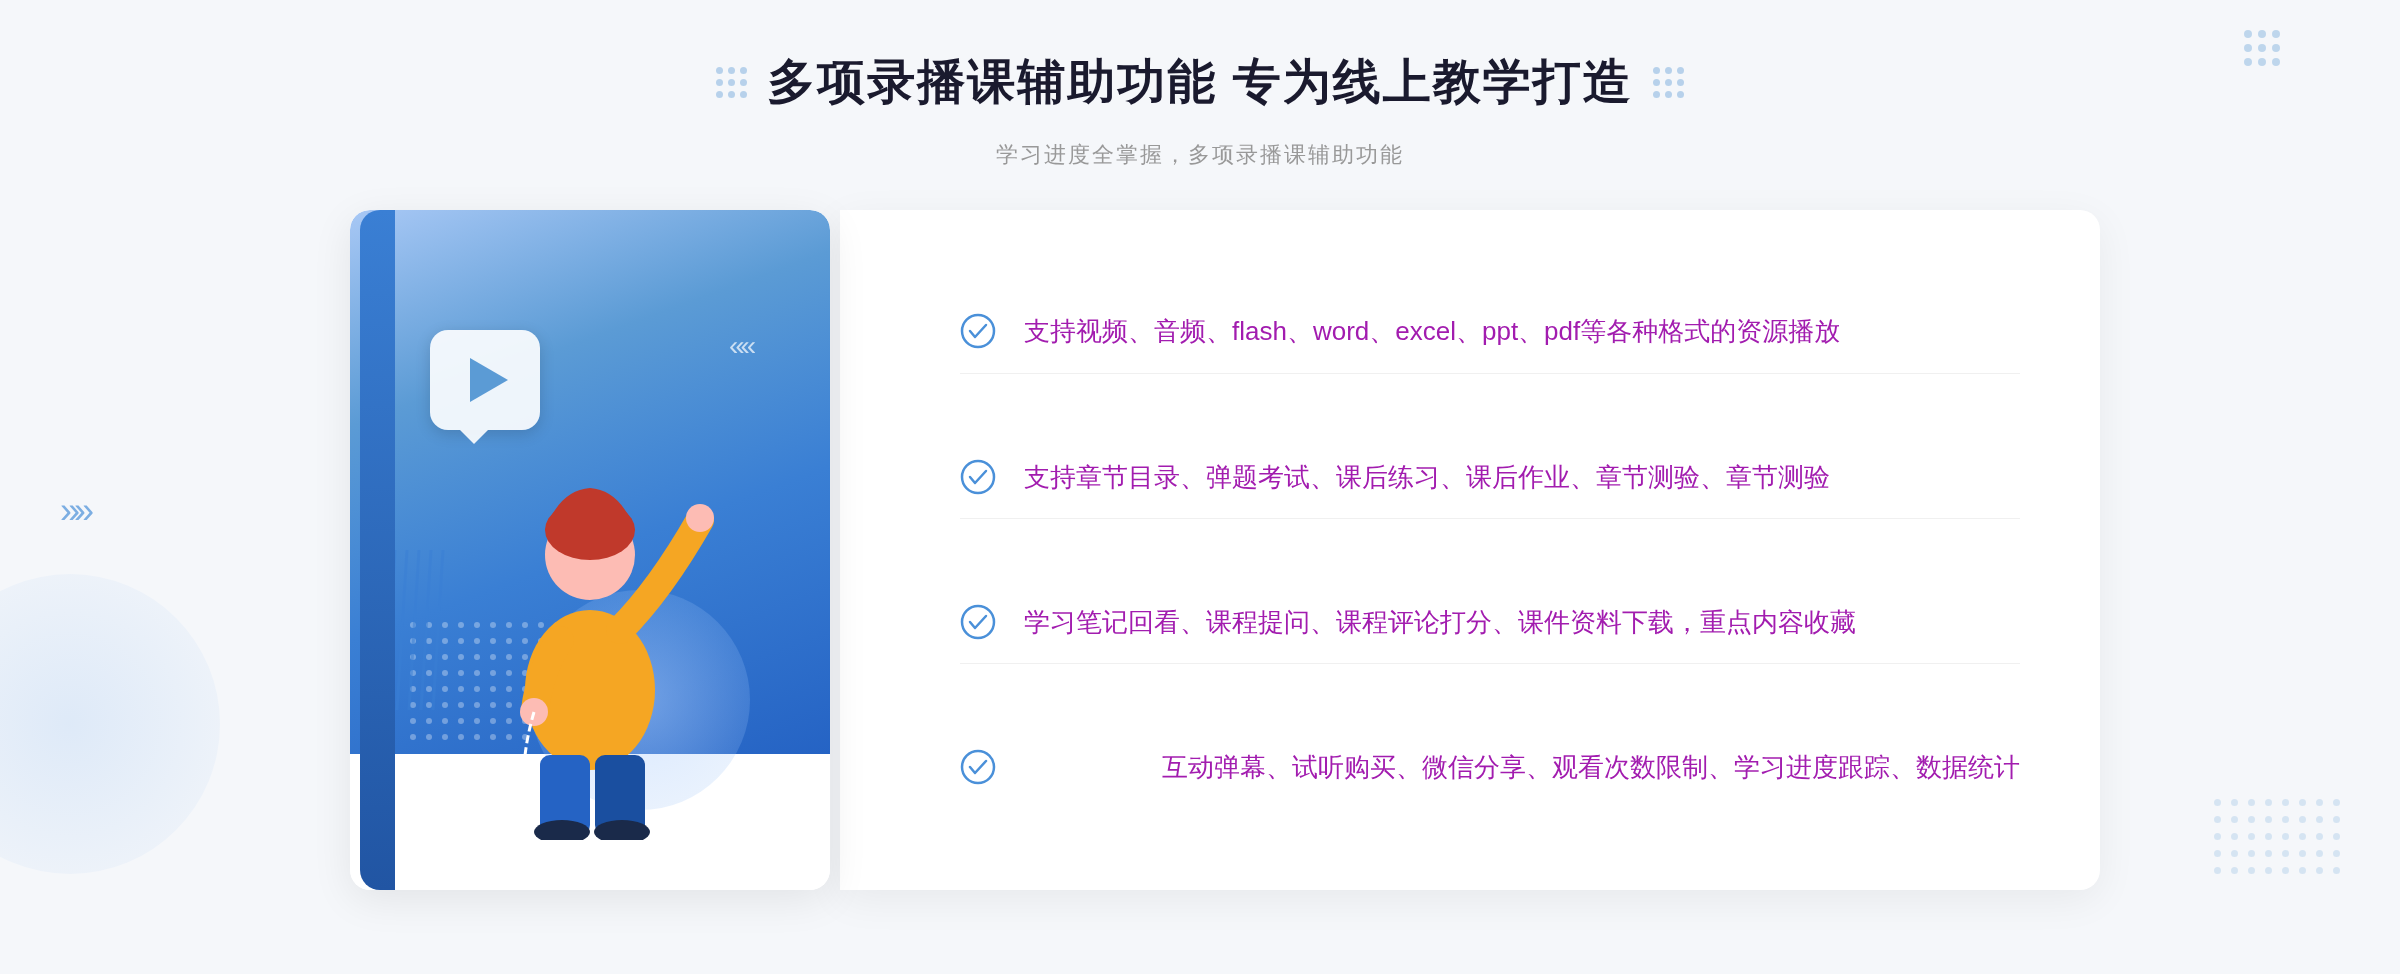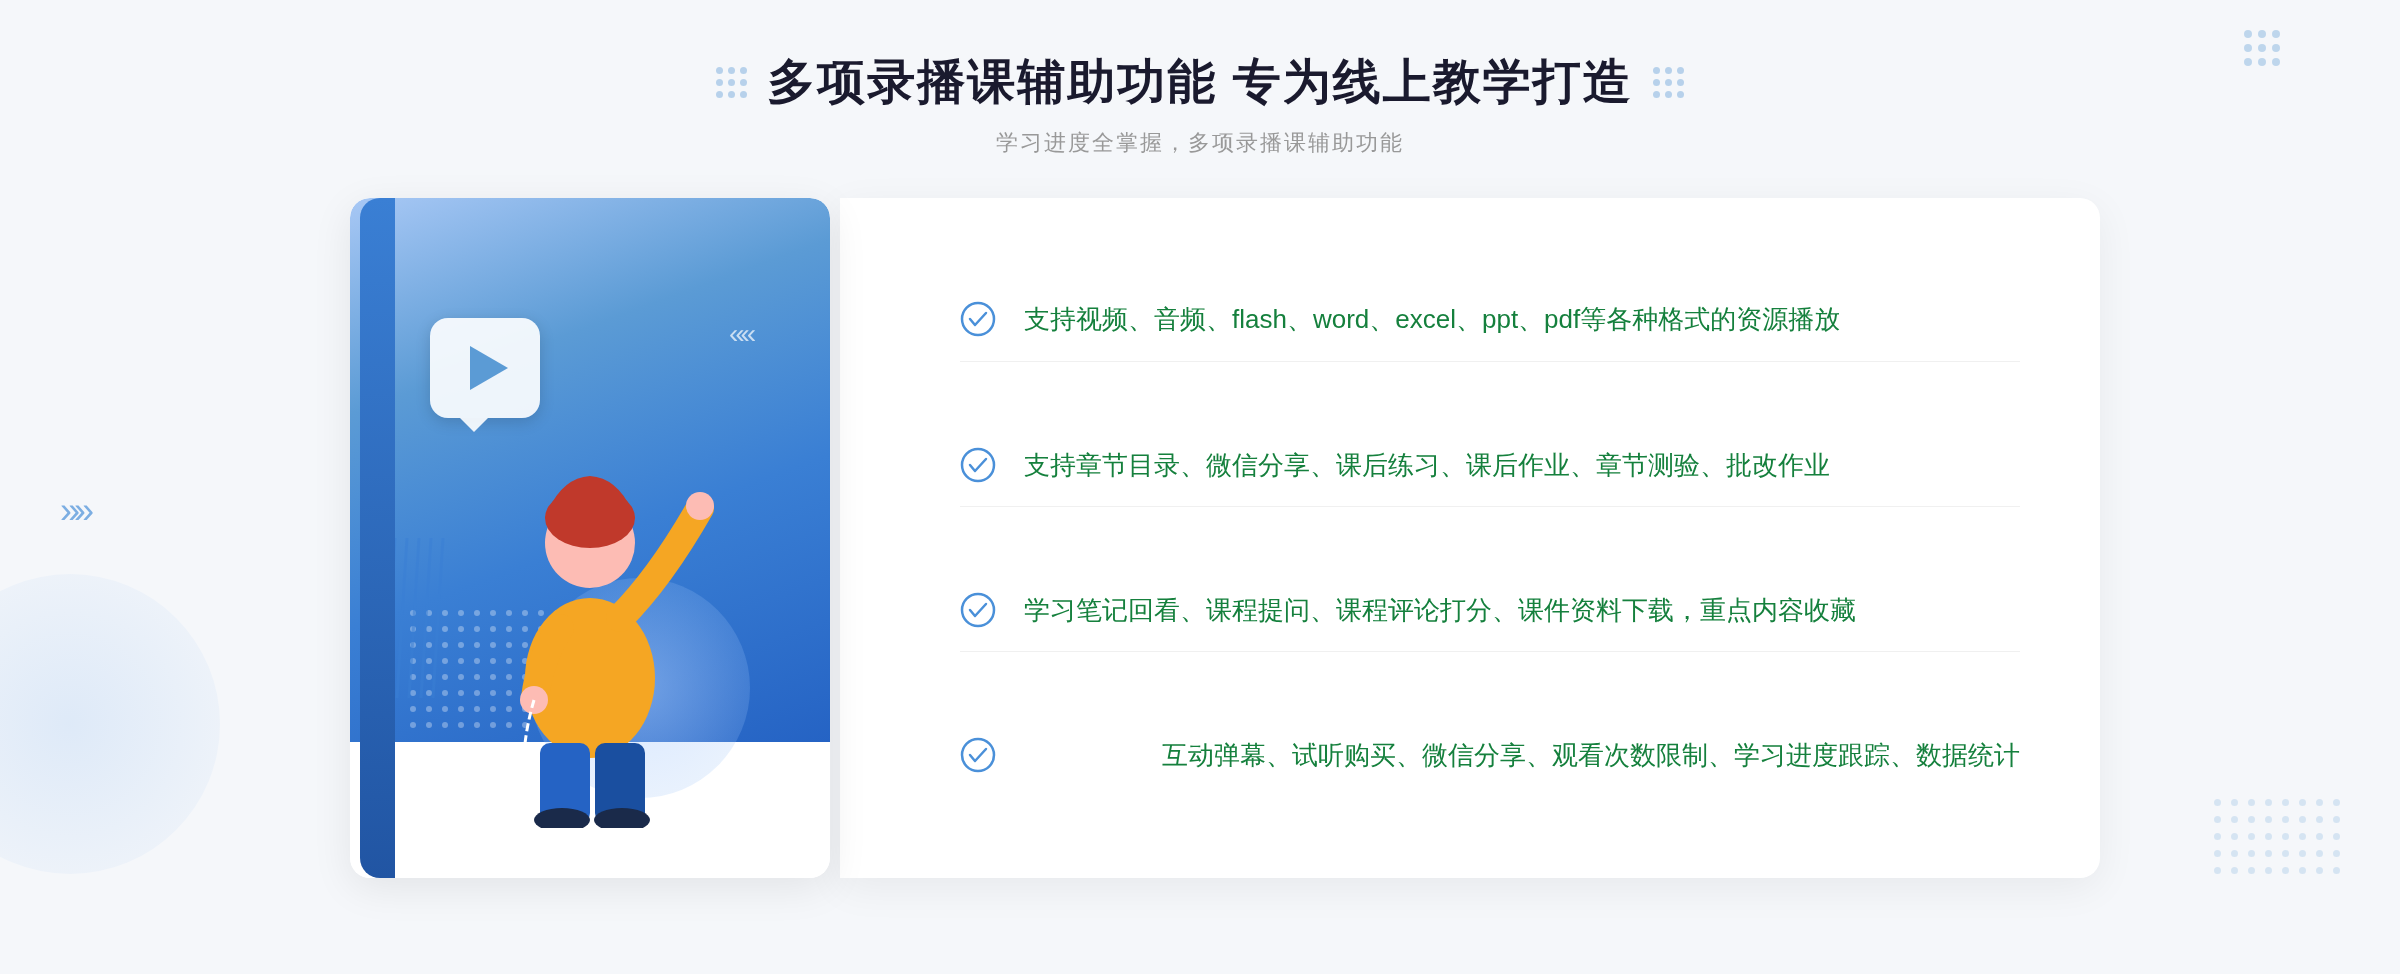--- a/index.html
+++ b/index.html
@@ -41,21 +41,21 @@
       position: relative;
       display: flex;
       flex-direction: column;
       align-items: center;
     }
 
     .title-row {
       display: flex;
       align-items: center;
       gap: 20px;
-      margin-bottom: 14px;
+      margin-bottom: 26px;
     }
 
     .title-deco {
       display: grid;
       grid-template-columns: repeat(3, 1fr);
       gap: 5px;
       opacity: 0.4;
     }
     .title-deco .td {
       width: 7px;
@@ -245,21 +245,21 @@
 
     .check-icon {
       width: 36px;
       height: 36px;
       flex-shrink: 0;
       margin-top: 2px;
     }
 
     .feature-text {
       font-size: 26px;
-      color: #15803d;
+      color: #a21caf;
       line-height: 1.6;
       font-weight: 400;
     }
 
     
     .bg-deco-top-right {
       position: absolute;
       top: 30px;
       right: 120px;
       display: grid;
@@ -509,21 +509,21 @@
         <span class="feature-text">支持视频、音频、flash、word、excel、ppt、pdf等各种格式的资源播放</span>
       </div>
 
       <div class="feature-item">
         <div class="check-icon">
           <svg width="36" height="36" viewBox="0 0 36 36">
             <circle cx="18" cy="18" r="16" fill="none" stroke="#4a90d9" stroke-width="2.5"></circle>
             <path d="M10 18 L15 24 L26 12" fill="none" stroke="#4a90d9" stroke-width="2.5" stroke-linecap="round" stroke-linejoin="round"></path>
           </svg>
         </div>
-        <span class="feature-text">支持章节目录、微信分享、课后练习、课后作业、章节测验、批改作业</span>
+        <span class="feature-text">支持章节目录、弹题考试、课后练习、课后作业、章节测验、章节测验</span>
       </div>
 
       <div class="feature-item">
         <div class="check-icon">
           <svg width="36" height="36" viewBox="0 0 36 36">
             <circle cx="18" cy="18" r="16" fill="none" stroke="#4a90d9" stroke-width="2.5"></circle>
             <path d="M10 18 L15 24 L26 12" fill="none" stroke="#4a90d9" stroke-width="2.5" stroke-linecap="round" stroke-linejoin="round"></path>
           </svg>
         </div>
         <span class="feature-text">学习笔记回看、课程提问、课程评论打分、课件资料下载，重点内容收藏</span>

